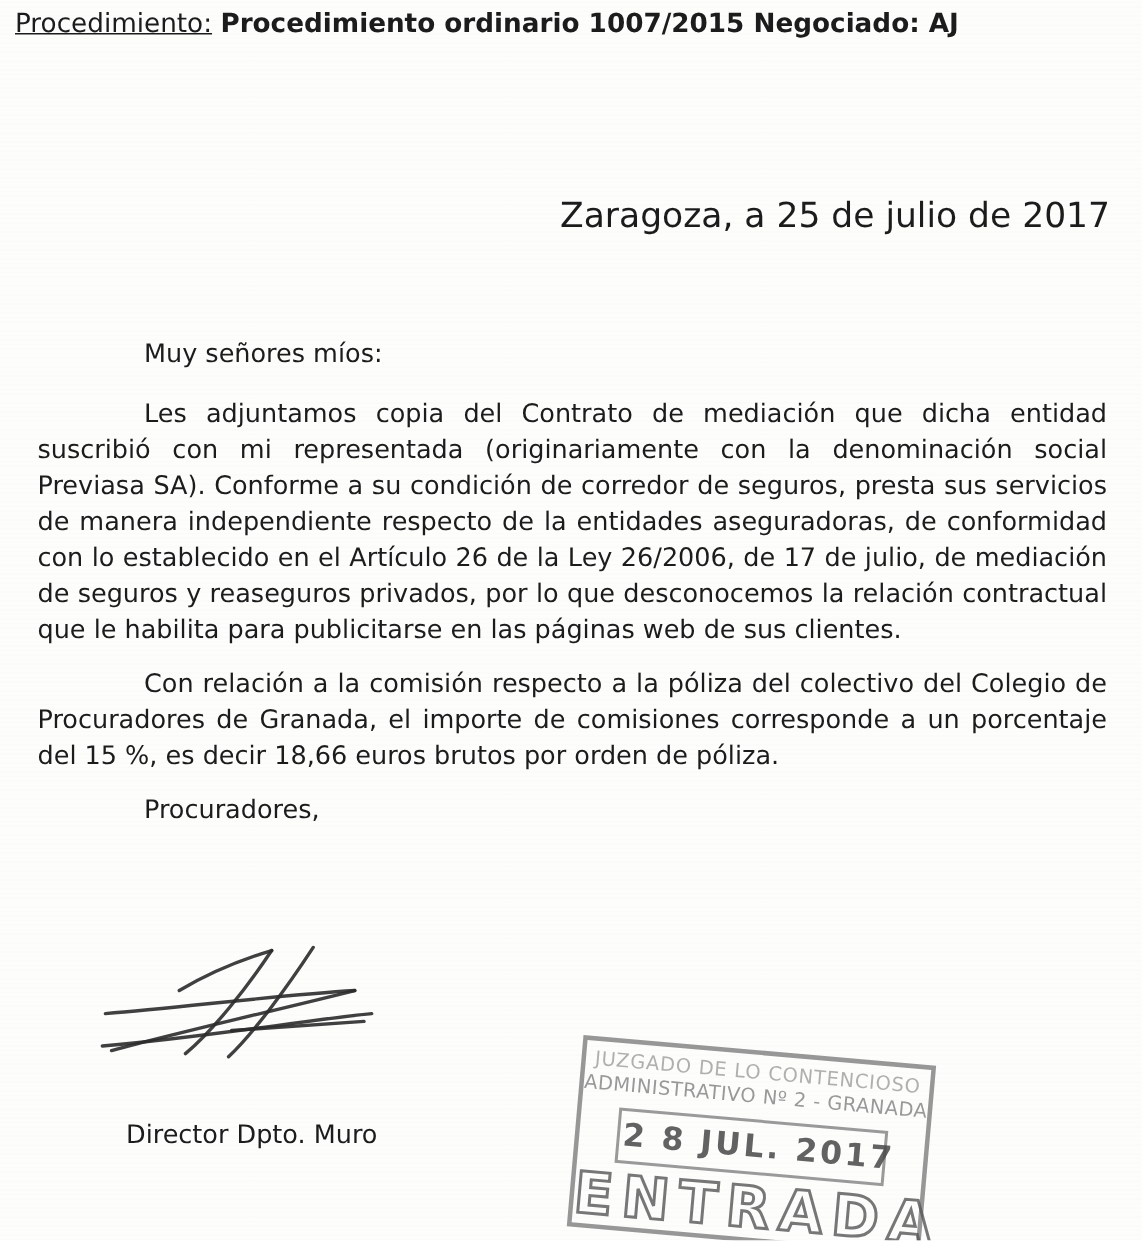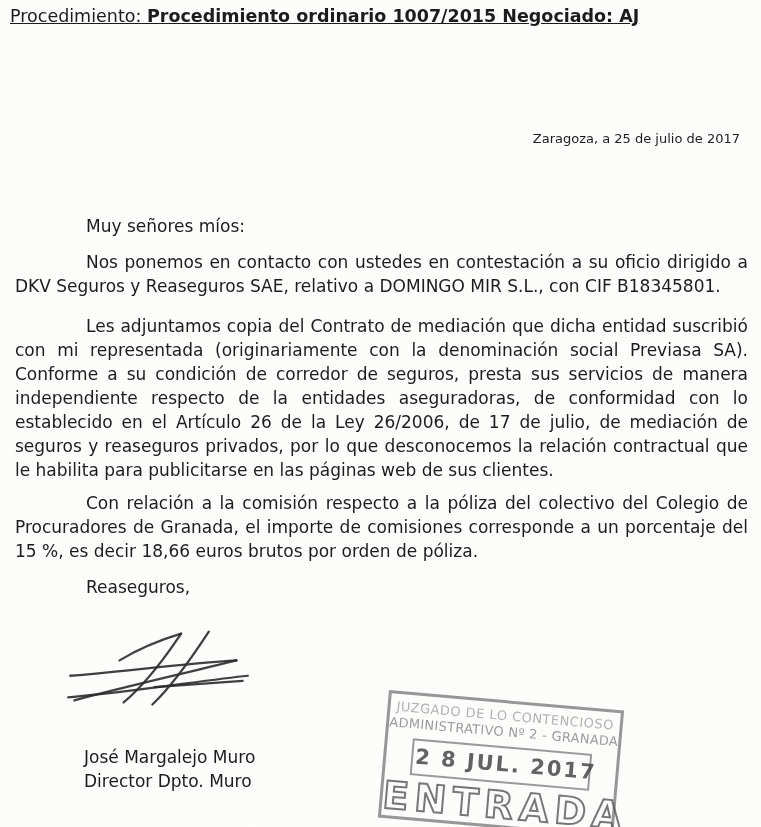--- a/index.html
+++ b/index.html
@@ -14,41 +14,40 @@
     color: #1c1c1c;
     overflow: hidden;
   }
 
   
   .proc-header {
     position: absolute;
     top: 6px; left: 10px; right: 10px;
     font-size: 17.5px;
     white-space: nowrap;
-    text-decoration: underline;
   }
   .proc-label { text-decoration: underline; }
   .proc-value { font-weight: bold; }
 
   
   .date-line {
     position: absolute;
     top: 131px; right: 21px;
-    font-size: 13px;
+    font-size: 23px;
   }
 
   
   .letter-body {
     position: absolute;
     top: 212px; left: 13px;
     width: 737px;
     font-size: 17px;
     line-height: 24px;
   }
-  .letter-body p { margin: 2px; }
+  .letter-body p { margin: 12px; }
   .salutation { text-indent: 71px; }
   .para { margin-top: 12px !important; text-align: justify; text-indent: 71px; }
   .para.p2 { margin-top: 16px !important; }
   .para.p3 { margin-top: 9px !important; }
   .closing { margin-top: 12px !important; text-indent: 71px; }
 
   
   .signature {
     position: absolute;
     left: 60px; top: 626px;
@@ -126,38 +125,36 @@
 
   <div class="proc-header">
     <span class="proc-label">Procedimiento:</span>
     <span class="proc-value">Procedimiento ordinario 1007/2015 Negociado: AJ</span>
   </div>
 
   <div class="date-line">Zaragoza, a 25 de julio de 2017</div>
 
   <div class="letter-body">
     <p class="salutation">Muy señores míos:</p>
-    <p class="para p1">Nos ponemos en contacto con ustedes en contestación a su oficio dirigido a DKV Seguros y Reaseguros SAE, relativo a DOMINGO MIR S.L., con CIF B18345801.</p>
     <p class="para p2">Les adjuntamos copia del Contrato de mediación que dicha entidad suscribió con mi representada (originariamente con la denominación social Previasa SA). Conforme a su condición de corredor de seguros, presta sus servicios de manera independiente respecto de la entidades aseguradoras, de conformidad con lo establecido en el Artículo 26 de la Ley 26/2006, de 17 de julio, de mediación de seguros y reaseguros privados, por lo que desconocemos la relación contractual que le habilita para publicitarse en las páginas web de sus clientes.</p>
     <p class="para p3">Con relación a la comisión respecto a la póliza del colectivo del Colegio de Procuradores de Granada, el importe de comisiones corresponde a un porcentaje del 15 %, es decir 18,66 euros brutos por orden de póliza.</p>
-    <p class="closing">Reaseguros,</p>
+    <p class="closing">Procuradores,</p>
   </div>
 
   <svg class="signature" viewBox="0 0 190 75" aria-hidden="true">
     <path d="M10 47 C60 43 122 35 172 32"></path>
     <path d="M172 32 C120 45 58 59 14 71"></path>
     <path d="M8 68 C70 63 142 51 183 47"></path>
     <path d="M118 6 C102 30 80 58 62 73"></path>
     <path d="M145 4 C128 30 106 60 90 75"></path>
     <path d="M92 58 C122 56 150 54 178 52"></path>
     <path d="M58 32 C78 20 98 12 118 6"></path>
   </svg>
 
   <div class="signer-block">
-    <div>José Margalejo Muro</div>
     <div>Director Dpto. Muro</div>
   </div>
 
   <div class="stamp">
     <div class="stamp-line1">JUZGADO DE LO CONTENCIOSO</div>
     <div class="stamp-line2">ADMINISTRATIVO Nº 2 - GRANADA</div>
     <div class="stamp-datebox">
       <span>2 8 JUL. 2017</span>
     </div>
     <div class="stamp-entrada">ENTRADA</div>

